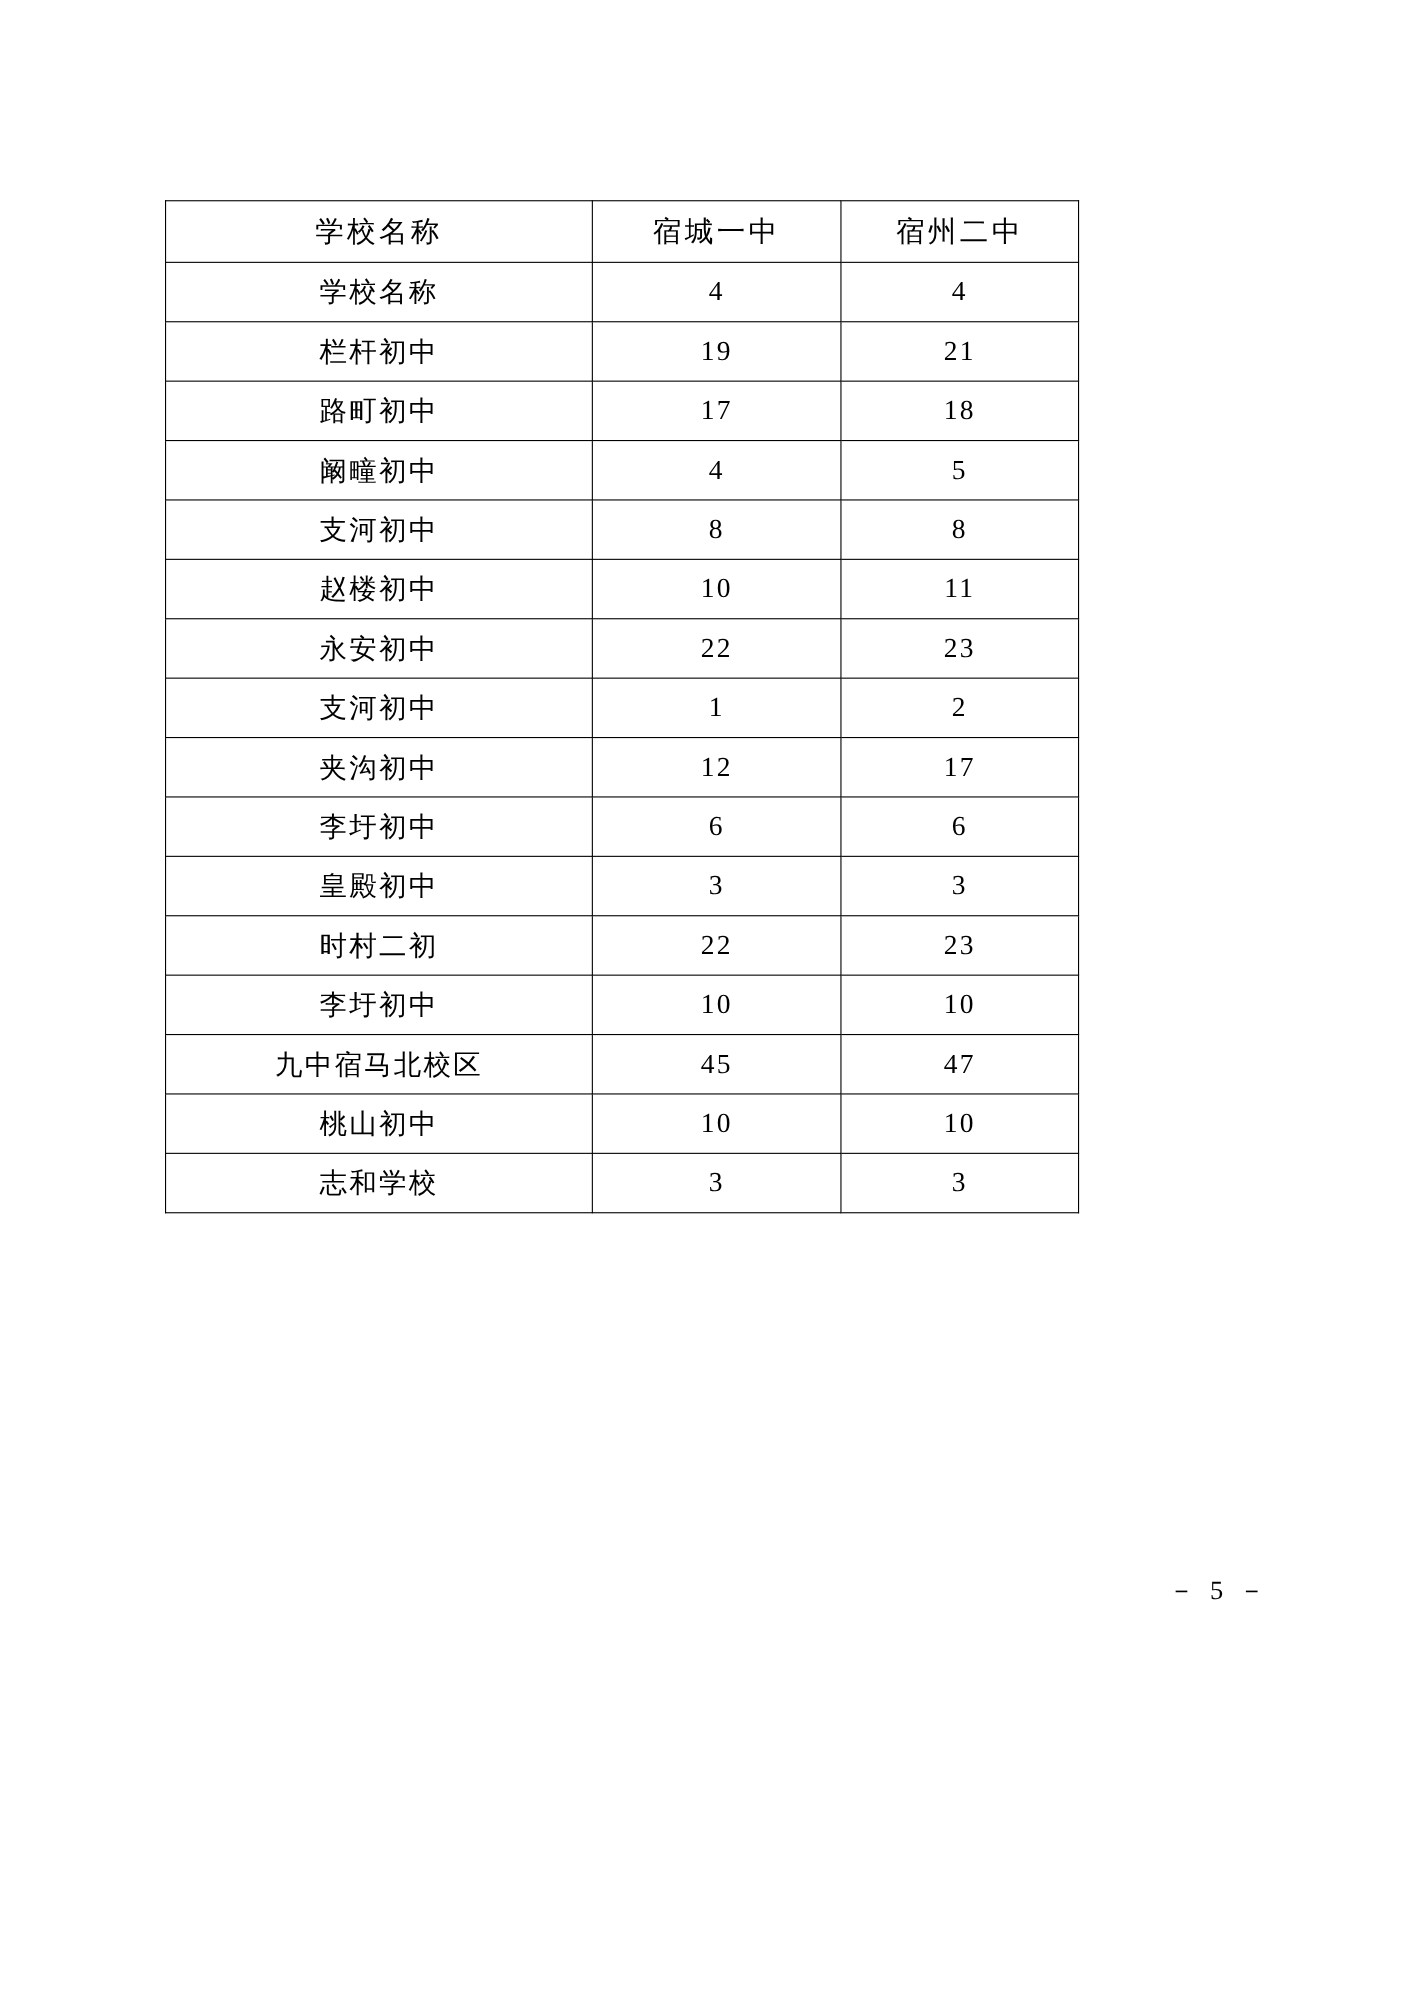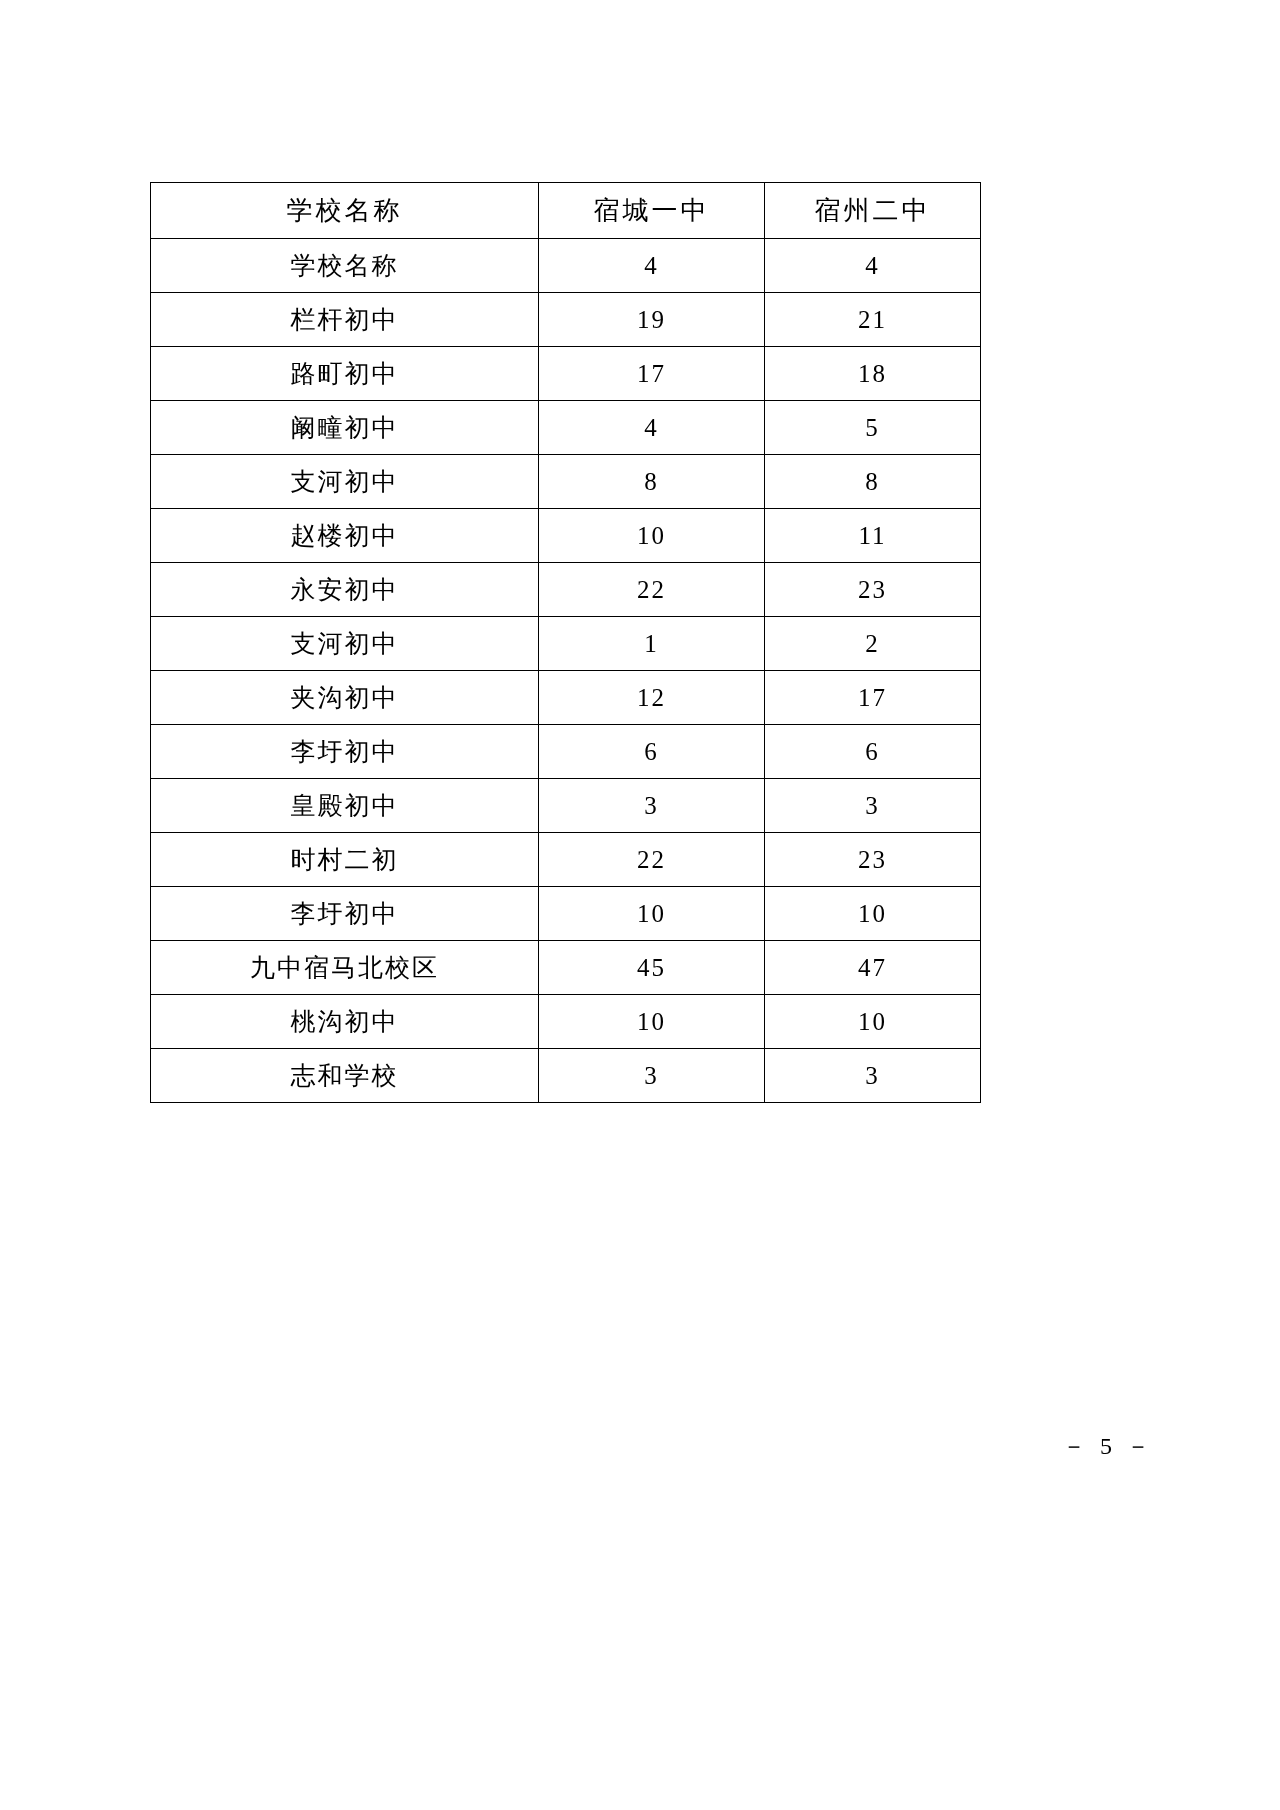--- a/index.html
+++ b/index.html
@@ -154,21 +154,21 @@
           <td>李圩初中</td>
           <td class="num">10</td>
           <td class="num">10</td>
         </tr>
         <tr>
           <td>九中宿马北校区</td>
           <td class="num">45</td>
           <td class="num">47</td>
         </tr>
         <tr>
-          <td>桃沟初中</td>
+          <td>桃山初中</td>
           <td class="num">10</td>
           <td class="num">10</td>
         </tr>
         <tr>
           <td>志和学校</td>
           <td class="num">3</td>
           <td class="num">3</td>
         </tr>
       </tbody>
     </table>

